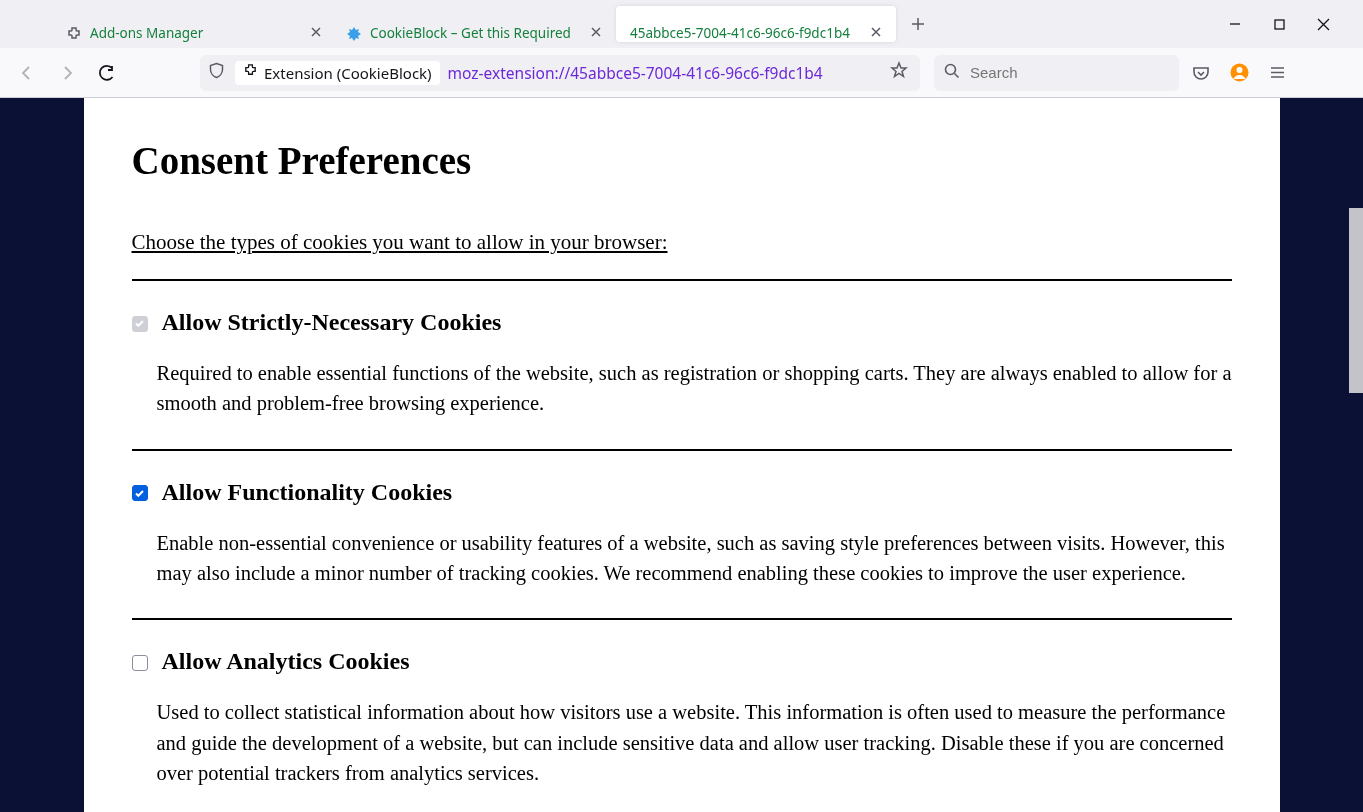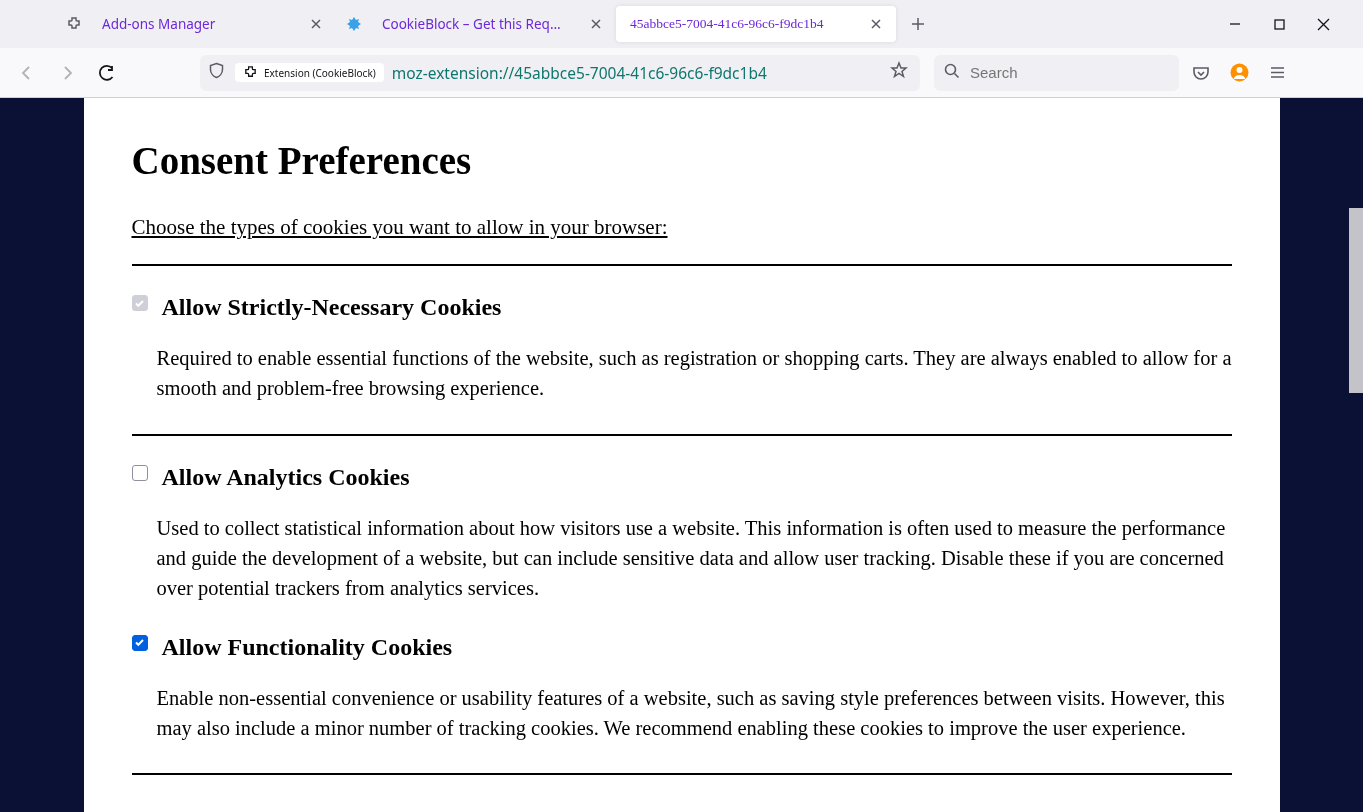--- a/index.html
+++ b/index.html
@@ -13,36 +13,35 @@
 }
 .tab-strip {
   display: flex;
   align-items: center;
   height: 48px;
   background: #f0f0f4;
   padding: 0 8px 0 56px;
 }
 .tab {
   display: flex;
-  align-items: center;
-  gap: 20px;
+  align-items: flex-end;
+  gap: 8px;
   padding: 0 10px;
   height: 36px;
   min-width: 280px;
   max-width: 280px;
   border-radius: 4px;
   font-size: 14px;
-  color: #6d28d9;
+  color: #15803d;
   cursor: default;
   position: relative;
 }
 .tab.active {
   background: #fff;
   box-shadow: 0 0 4px rgba(0,0,0,0.1);
-  font-family: Liberation Serif, serif;
 }
 .tab-icon { width: 16px; height: 16px; flex-shrink: 0; display: flex; align-items: center; justify-content: center; }
 .tab-title { flex: 1; white-space: nowrap; overflow: hidden; text-overflow: ellipsis; font-size: 13.5px; }
 .tab-close { width: 20px; height: 20px; display: flex; align-items: center; justify-content: center; border-radius: 3px; font-size: 16px; color: #5b5b66; cursor: default; }
 .new-tab-btn { width: 32px; height: 32px; display: flex; align-items: center; justify-content: center; border-radius: 4px; margin-left: 6px; cursor: default; }
 .spacer { flex: 1; }
 .win-controls { display: flex; gap: 16px; align-items: center; padding-right: 18px; }
 .win-btn { width: 28px; height: 28px; display: flex; align-items: center; justify-content: center; cursor: default; }
 .toolbar {
   display: flex;
@@ -62,29 +61,28 @@
   height: 36px;
   background: #f0f0f4;
   border-radius: 6px;
   padding: 0 6px;
   gap: 8px;
   margin: 0 8px;
   max-width: 720px;
 }
 .urlbar .ext-badge {
   display: flex;
-  align-items: center;
   gap: 6px;
   background: #fff;
   border-radius: 4px;
   padding: 2px 8px;
-  font-size: 10px;
+  font-size: 15px;
   color: #15141a;
 }
-.urlbar .url-text { font-size: 15.5px; color: #0f766e; white-space: nowrap; overflow: hidden; flex: 1; }
+.urlbar .url-text { font-size: 15.5px; color: #6d28d9; white-space: nowrap; overflow: hidden; flex: 1; }
 .urlbar .star { padding: 0 6px; color: #5b5b66; }
 .searchbar {
   width: 245px;
   height: 36px;
   background: #f0f0f4;
   border-radius: 6px;
   display: flex;
   align-items: center;
   padding: 0 10px;
   gap: 10px;
@@ -107,34 +105,34 @@
   width: 1196px;
   height: 100%;
   padding: 40px 48px 48px 48px;
   overflow-y: auto;
 }
 h1 {
   font-family: Georgia, 'Times New Roman', serif;
   font-size: 39px;
   font-weight: bold;
   color: #000;
-  margin-bottom: 32px;
+  margin-bottom: 47px;
 }
 .intro {
   font-family: Georgia, 'Times New Roman', serif;
   font-size: 21px;
   color: #000;
   margin-bottom: 24px;
   text-decoration: underline;
 }
 hr { border: none; border-top: 2px solid #000; margin: 12px 0 28px 0; }
 .cookie-section { margin-bottom: 12px; }
 .cookie-header {
   display: flex;
-  align-items: flex-start;
+  align-items: center;
   gap: 14px;
   margin-bottom: 22px;
 }
 .cookie-checkbox {
   width: 16px;
   height: 16px;
   border: 1.5px solid #8f8f9d;
   border-radius: 3px;
   display: flex;
   align-items: center;
@@ -312,34 +310,34 @@
             </svg>
         </div>
         <div class="cookie-title">Allow Strictly-Necessary Cookies</div>
       </div>
       <p class="cookie-desc">Required to enable essential functions of the website, such as registration or shopping carts. They are always enabled to allow for a smooth and problem-free browsing experience.</p>
       <hr>
     </div>
 
     <div class="cookie-section">
       <div class="cookie-header">
-        <div class="cookie-checkbox"></div>
-        <div class="cookie-title">Allow Analytics Cookies</div>
-      </div>
-      <p class="cookie-desc">Used to collect statistical information about how visitors use a website. This information is often used to measure the performance and guide the development of a website, but can include sensitive data and allow user tracking. Disable these if you are concerned over potential trackers from analytics services.</p>
-
-    </div>
-
-    <div class="cookie-section">
-      <div class="cookie-header">
         <div class="cookie-checkbox checked">
           <svg width="11" height="11" viewBox="0 0 11 11" fill="none" stroke-width="2">
               <path d="M2 5.5l2.3 2.3L9 3"></path>
             </svg>
         </div>
         <div class="cookie-title">Allow Functionality Cookies</div>
       </div>
       <p class="cookie-desc">Enable non-essential convenience or usability features of a website, such as saving style preferences between visits. However, this may also include a minor number of tracking cookies. We recommend enabling these cookies to improve the user experience.</p>
       <hr>
     </div>
+
+    <div class="cookie-section">
+      <div class="cookie-header">
+        <div class="cookie-checkbox"></div>
+        <div class="cookie-title">Allow Analytics Cookies</div>
+      </div>
+      <p class="cookie-desc">Used to collect statistical information about how visitors use a website. This information is often used to measure the performance and guide the development of a website, but can include sensitive data and allow user tracking. Disable these if you are concerned over potential trackers from analytics services.</p>
+
+    </div>
   </div>
   <div class="scrollbar-ind"></div>
 </div>
 
 </body></html>

